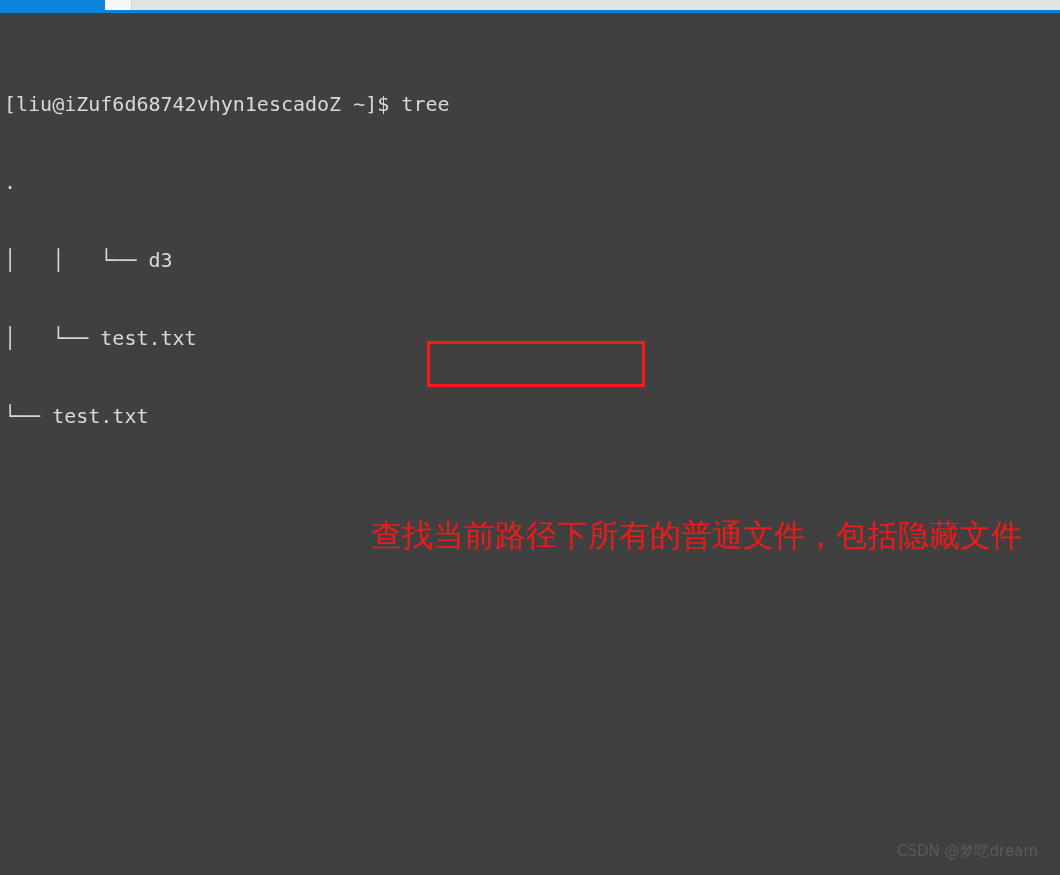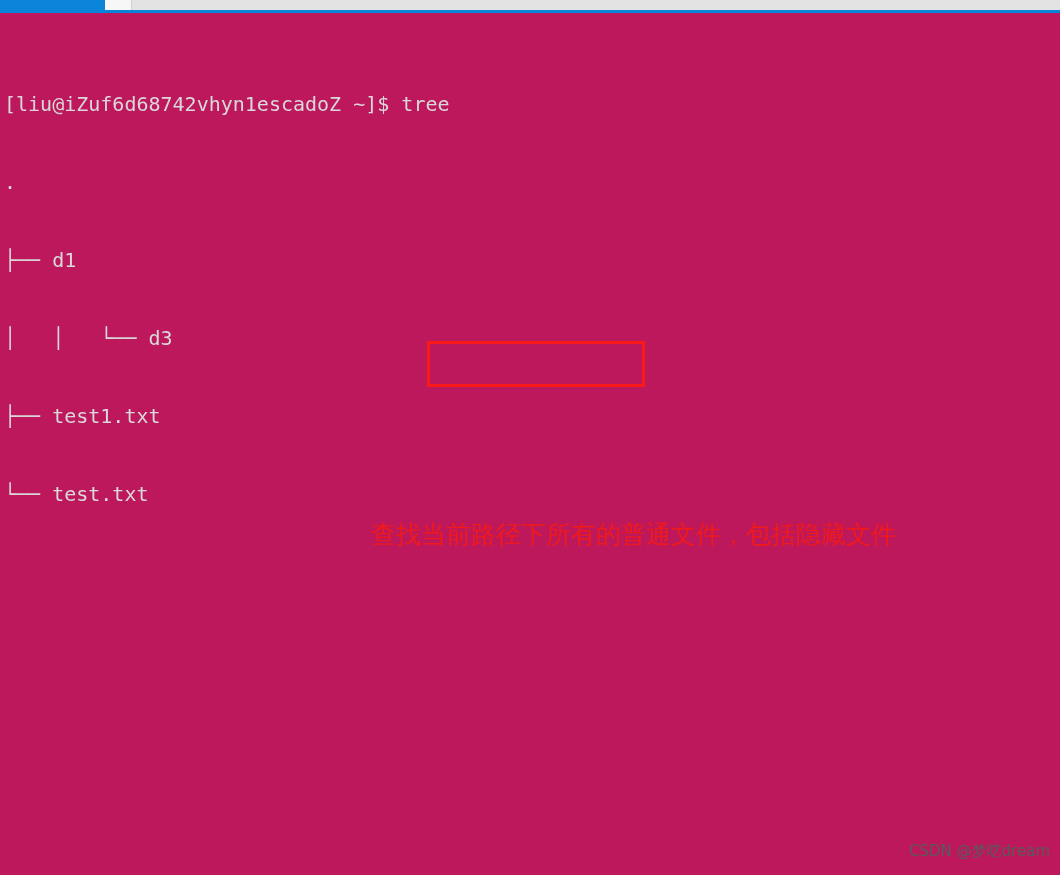--- a/index.html
+++ b/index.html
@@ -44,21 +44,21 @@
     height: 3px;
     background: #0a84d8;
   }
 
   
   #terminal {
     position: absolute;
     top: 13px; left: 0;
     width: 1060px;
     height: 862px;
-    background: #be185d;
+    background: #404040;
     color: #d9d9d9;
     font-size: 20px;
     line-height: 26px;
     white-space: pre;
     letter-spacing: 0px;
   }
   .term-line {
     height: 26px;
     padding-left: 4px;
     white-space: pre;
@@ -77,29 +77,29 @@
     pointer-events: none;
   }
 
   
   #annotation-note {
     position: absolute;
     left: 371px;
     top: 520px;
     color: #f01a1a;
     font-family: "DejaVu Sans", "Liberation Sans", sans-serif;
-    font-size: 25px;
+    font-size: 31px;
     line-height: 30px;
     white-space: pre;
   }
 
   
   #watermark {
     position: absolute;
-    right: 10px;
+    right: 22px;
     bottom: 14px;
     color: #5a5a5a;
     font-family: "DejaVu Sans", "Liberation Sans", sans-serif;
     font-size: 15px;
     white-space: pre;
   }
 </style>
 </head>
 <body>
 
@@ -107,23 +107,22 @@
   <div class="sb-thumb"></div>
   <div class="sb-gap"></div>
   <div class="sb-track"></div>
 </div>
 <div id="top-rule"></div>
 
 <div id="terminal">
 
   <div class="term-line">[liu@iZuf6d68742vhyn1escadoZ ~]$ tree</div>
   <div class="term-line">.</div>
-  <div class="term-line">├── d1</div>
   <div class="term-line">│   │   └── d3</div>
-  <div class="term-line">├── test1.txt</div>
+  <div class="term-line">│   └── test.txt</div>
   <div class="term-line">└── test.txt</div>
   
   
   
   
   
   
   
   
   

